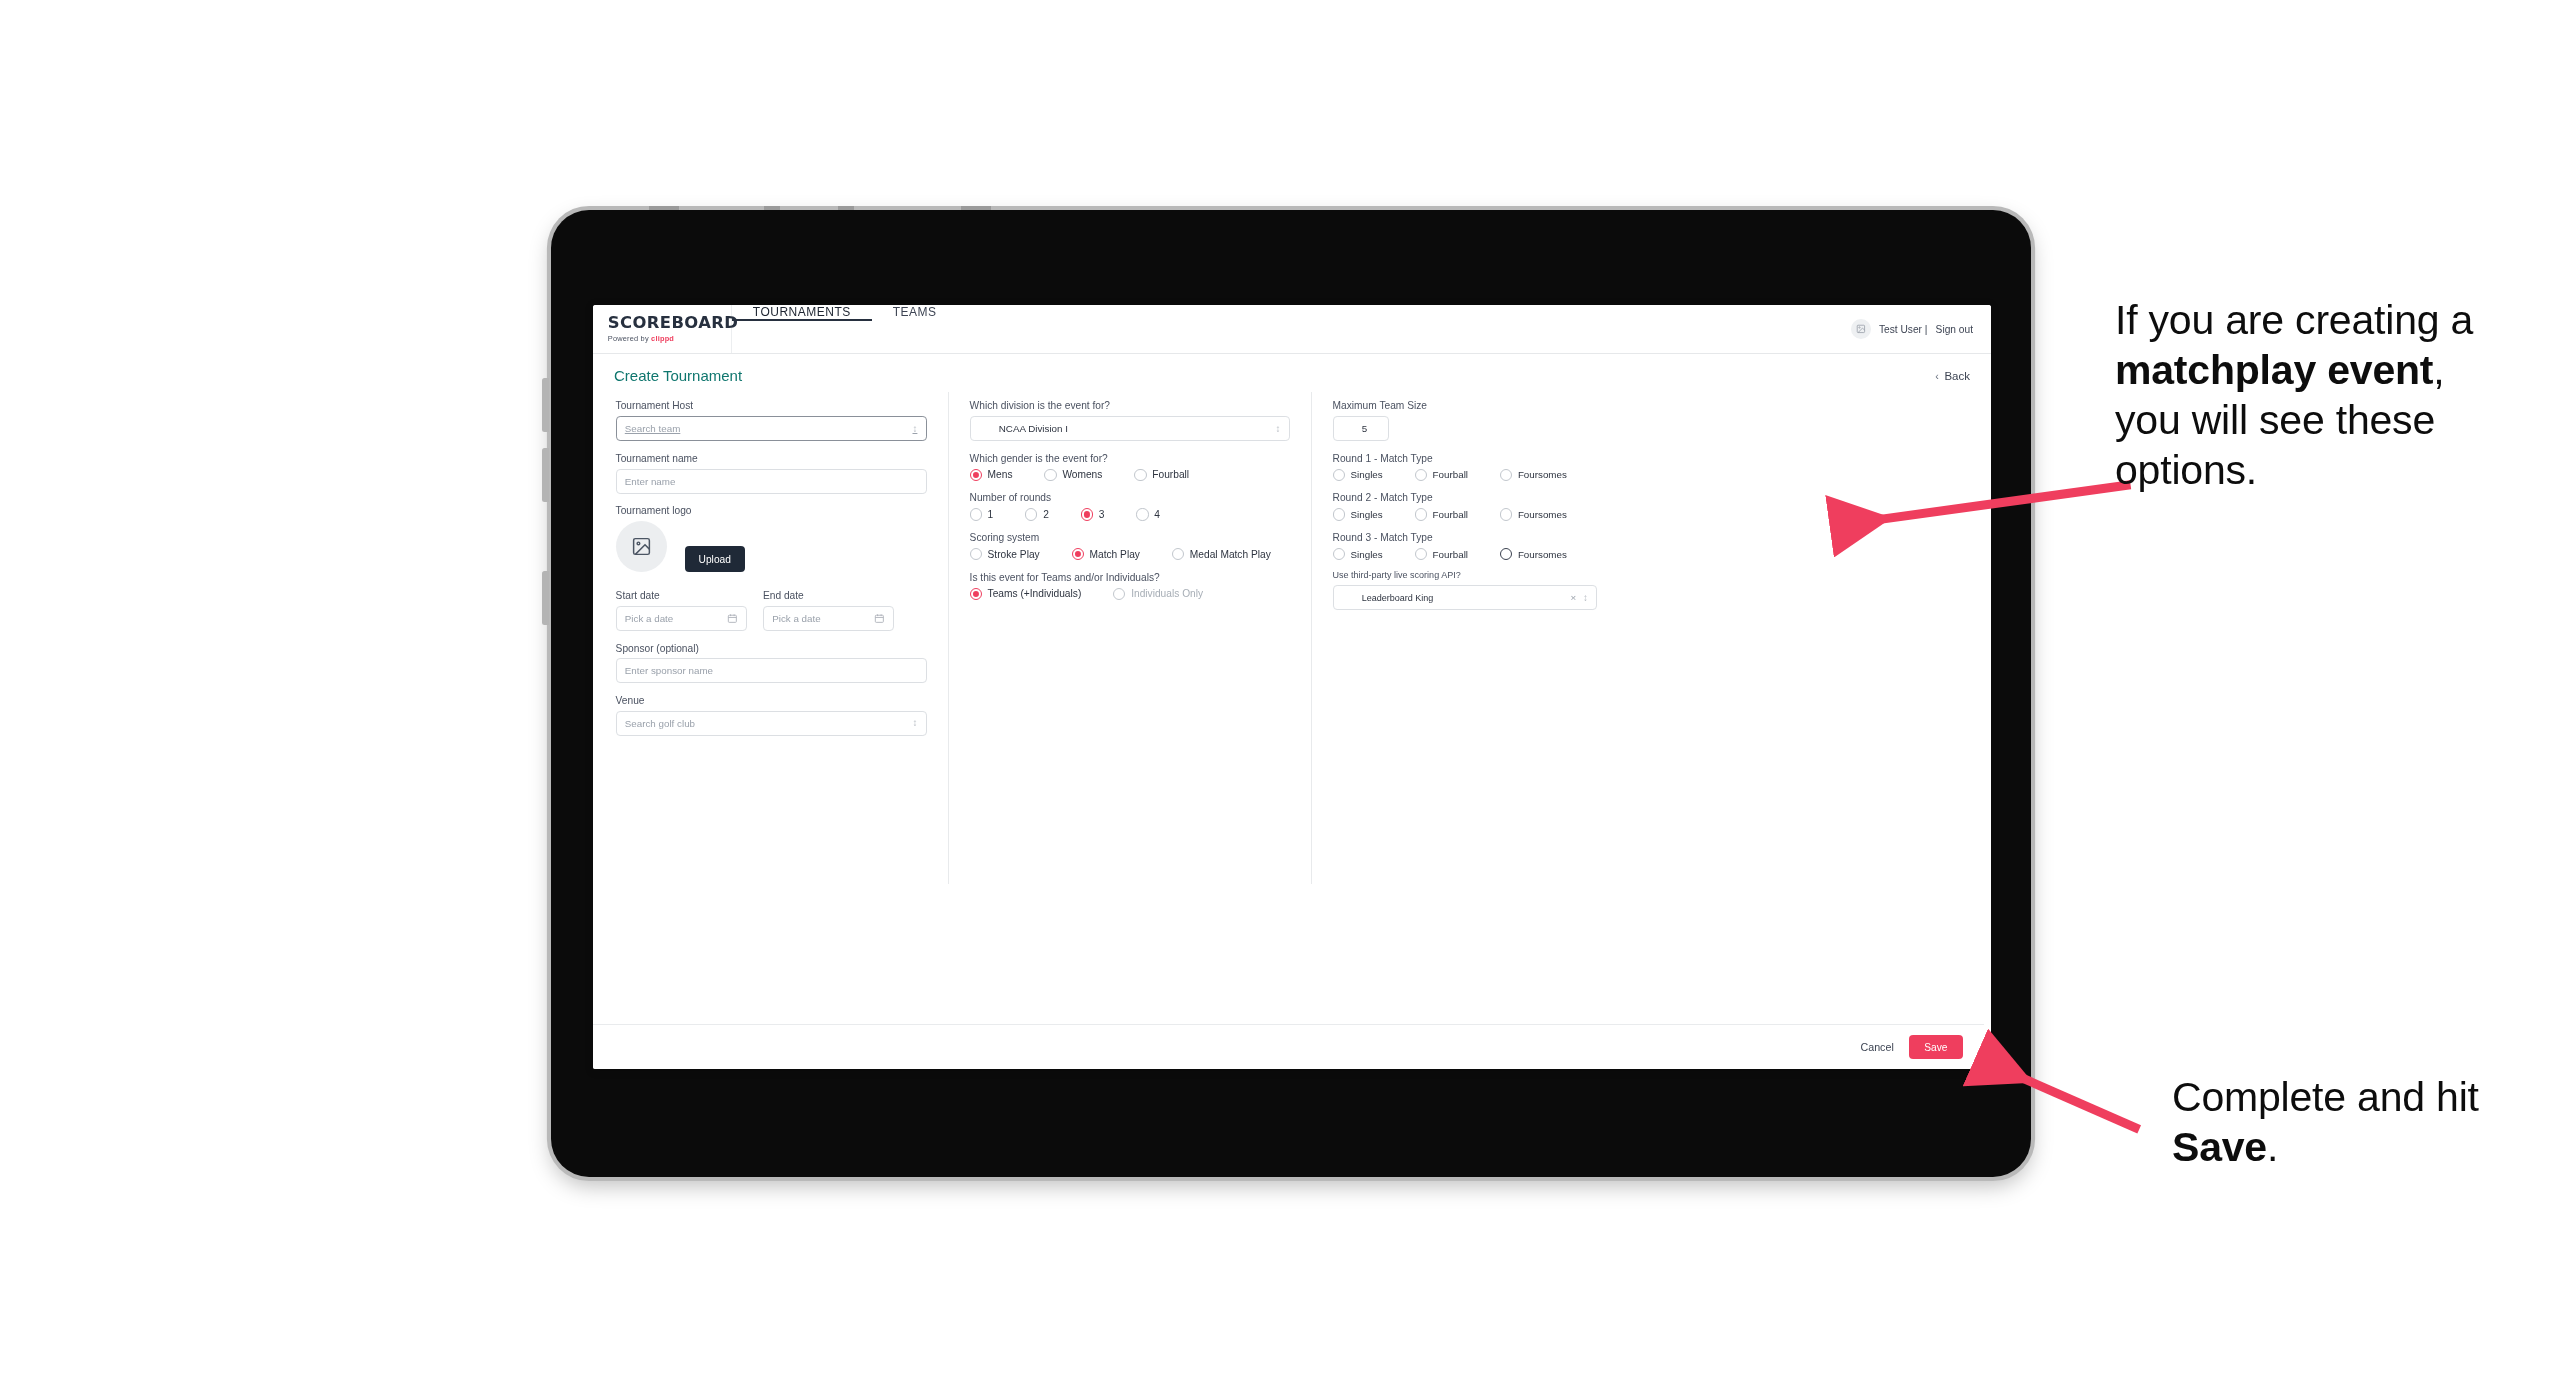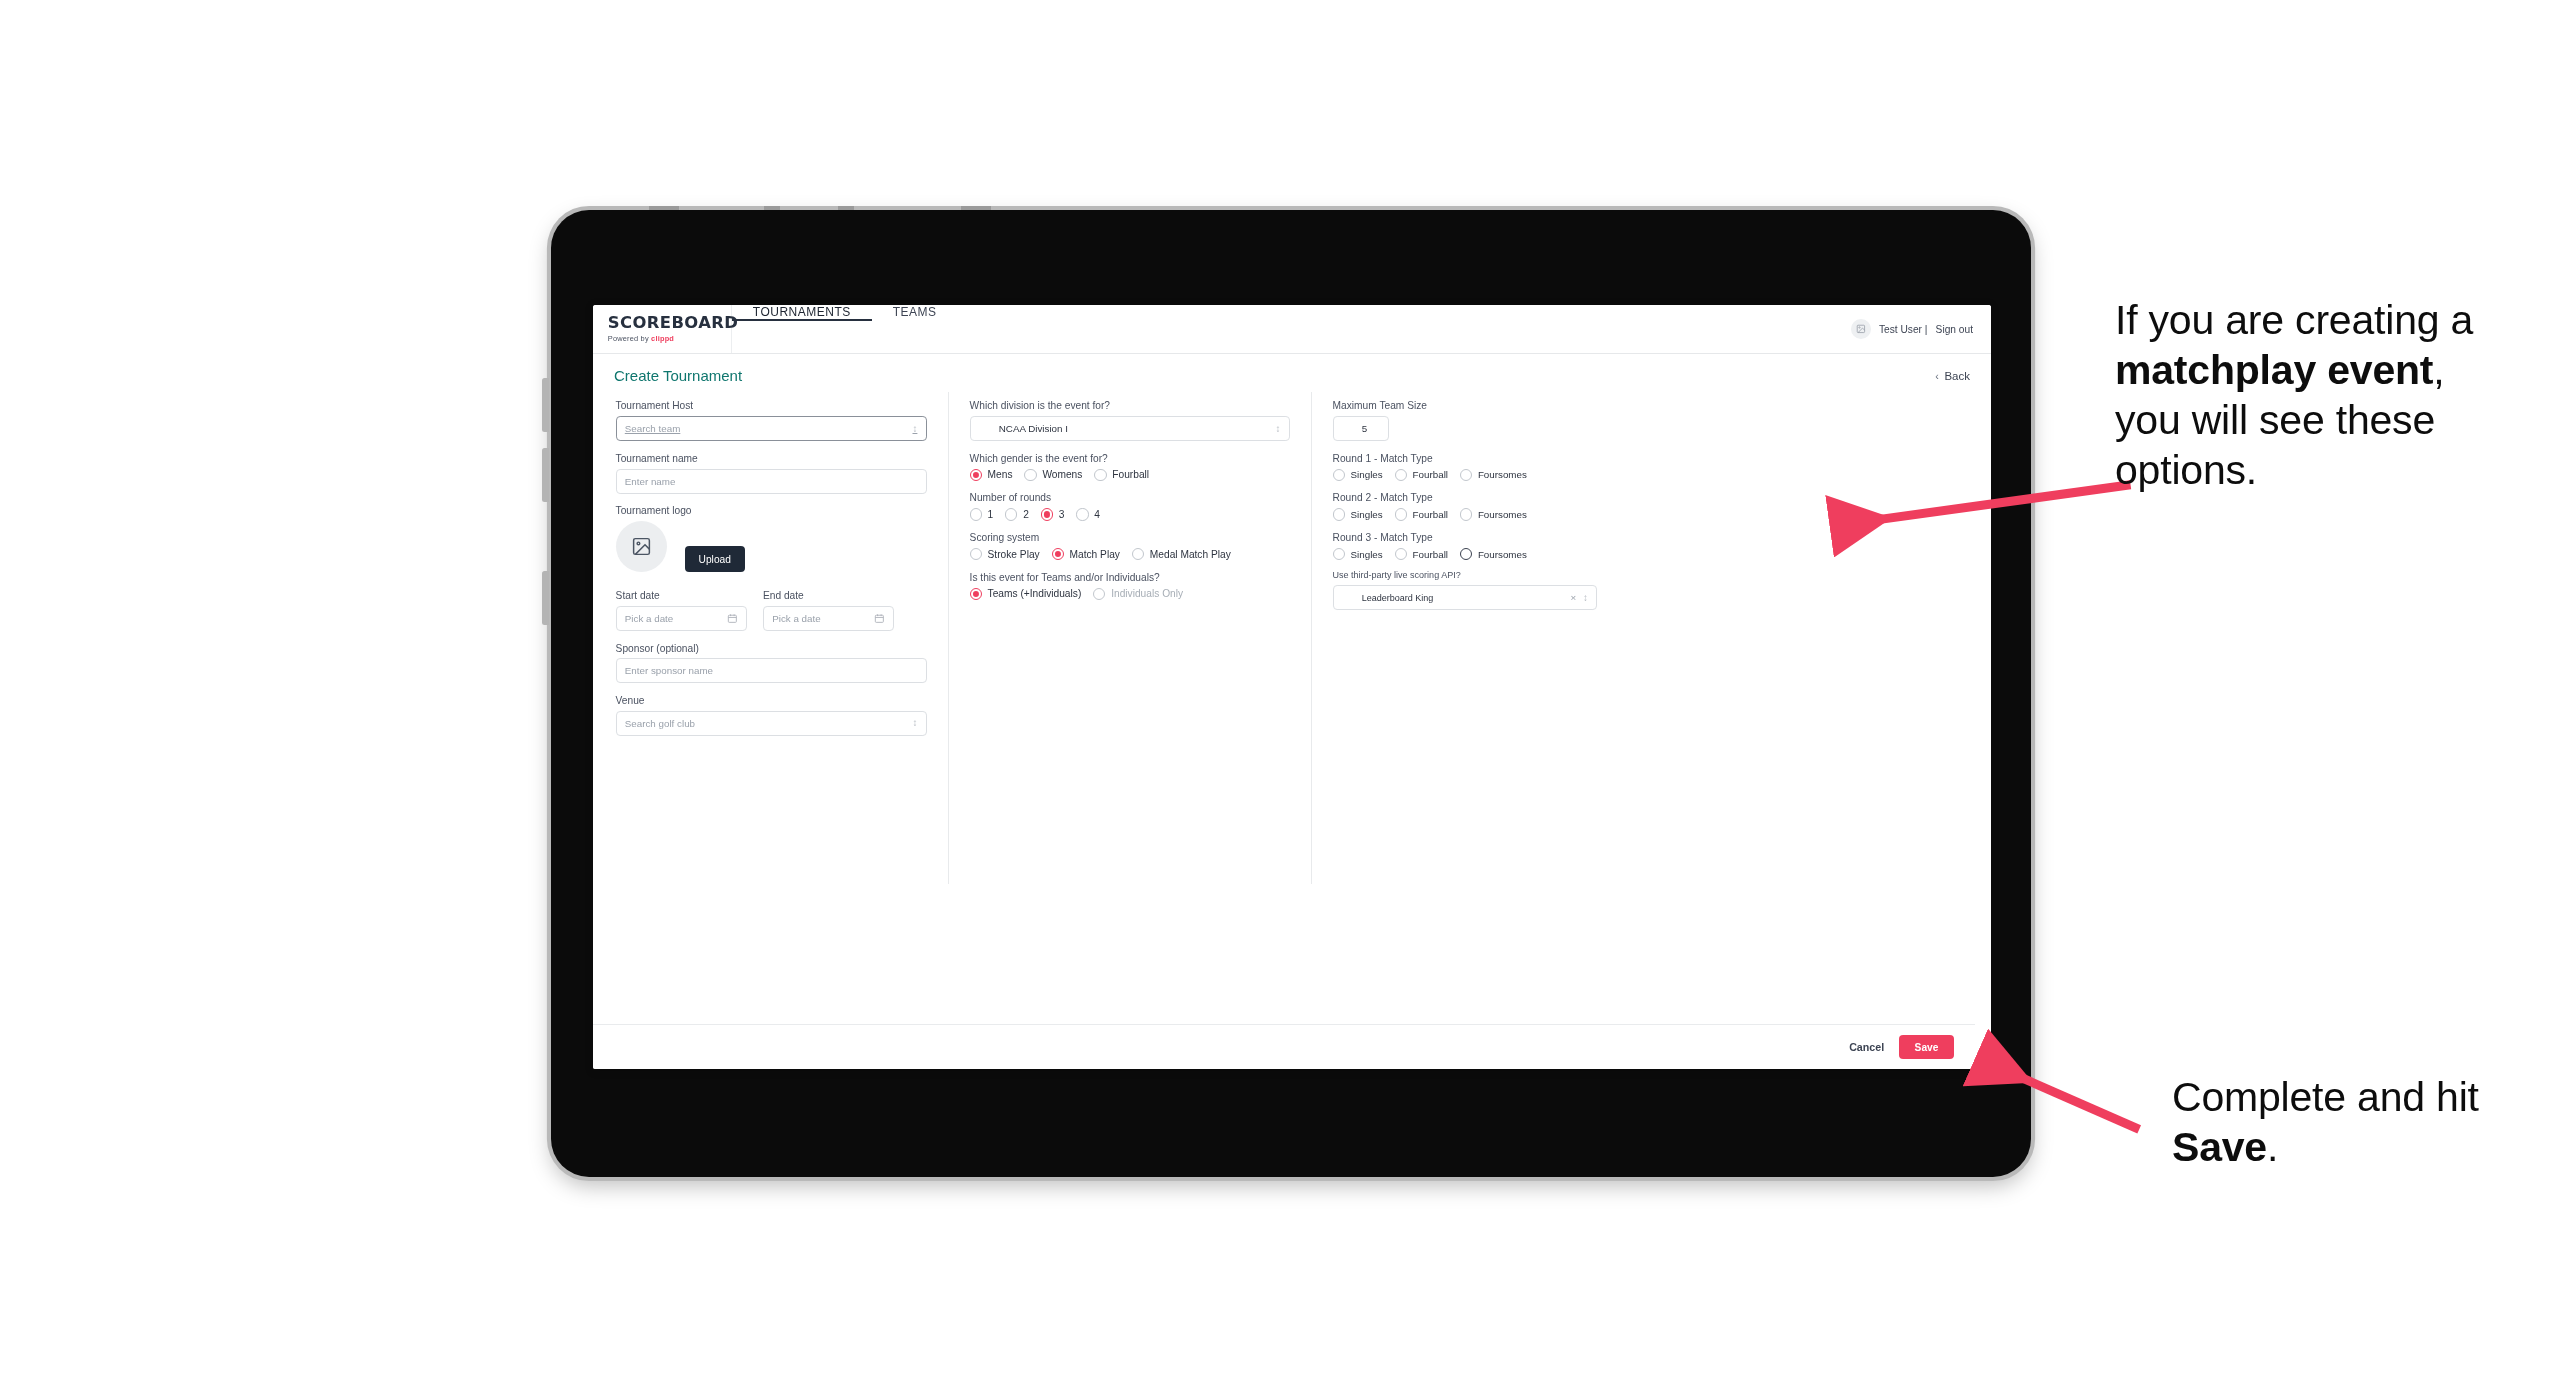--- a/index.html
+++ b/index.html
@@ -73,35 +73,35 @@
   .logorow{display:flex;align-items:flex-end;gap:18px;margin-top:4.9px;}
   .logocircle{width:51px;height:51px;border-radius:50%;background:#eceef0;display:flex;align-items:center;justify-content:center;}
   .logocircle svg{width:21px;height:21px;}
   .uploadbtn{background:#1f2937;color:#fff;font-size:10.2px;border-radius:4.1px;padding:7.4px 14px;cursor:pointer;}
 
   .daterow{display:flex;gap:16.4px;}
   .datecell{width:131px;}
 
   
   .rgroup{display:flex;align-items:center;gap:4.9px;margin-top:4.1px;flex-wrap:nowrap;}
-  .ritem{display:flex;align-items:center;gap:5.7px;margin-right:7px;cursor:pointer;}
+  .ritem{display:flex;align-items:center;gap:5.7px;margin-right:27px;cursor:pointer;}
   .ritem:last-child{margin-right:0;}
   .radio{width:12.3px;height:12.3px;border-radius:50%;border:1.3px solid #c2c7cd;background:#fff;box-sizing:border-box;flex:none;}
   .radio.on{border-color:#ef3e5e;position:relative;}
   .radio.on::after{content:"";position:absolute;left:50%;top:50%;transform:translate(-50%,-50%);width:6.1px;height:6.1px;border-radius:50%;background:#ef3e5e;}
   .radio.focus{border-color:#3b4250;border-width:1.6px;}
   .rlabel{font-size:10.2px;color:#2e3440;white-space:nowrap;}
   .rlabel.dim{color:#a7aeb6;}
   .small .rlabel{font-size:9.8px;}
 
   .teamsize{width:38px;}
   .mt20{margin-top:14.8px;}
 
   
-  .appfoot{position:absolute;left:0;right:16px;bottom:0;height:44px;background:#fff;border-top:0.8px solid #e9ebed;display:flex;align-items:center;justify-content:flex-end;gap:14.8px;padding-right:21px;font-weight:bold;}
+  .appfoot{position:absolute;left:0;right:7px;bottom:0;height:44px;background:#fff;border-top:0.8px solid #e9ebed;display:flex;align-items:center;justify-content:flex-end;gap:14.8px;padding-right:21px;}
   .cancelbtn{font-size:10.7px;color:#3d4453;cursor:pointer;}
   .savebtn{background:#ef3e5e;color:#fff;font-size:10.2px;border-radius:4.1px;padding:6.6px 15.6px;cursor:pointer;}
 
   
   .anno{position:absolute;color:#0d0d0d;font-size:41px;line-height:1.22;letter-spacing:-0.2px;}
   .anno b{font-weight:bold;}
   #anno1{left:2115px;top:295px;width:393px;}
   #anno2{left:2172px;top:1072px;width:377px;}
   .arrowsvg{position:absolute;overflow:visible;pointer-events:none;}
 </style>

